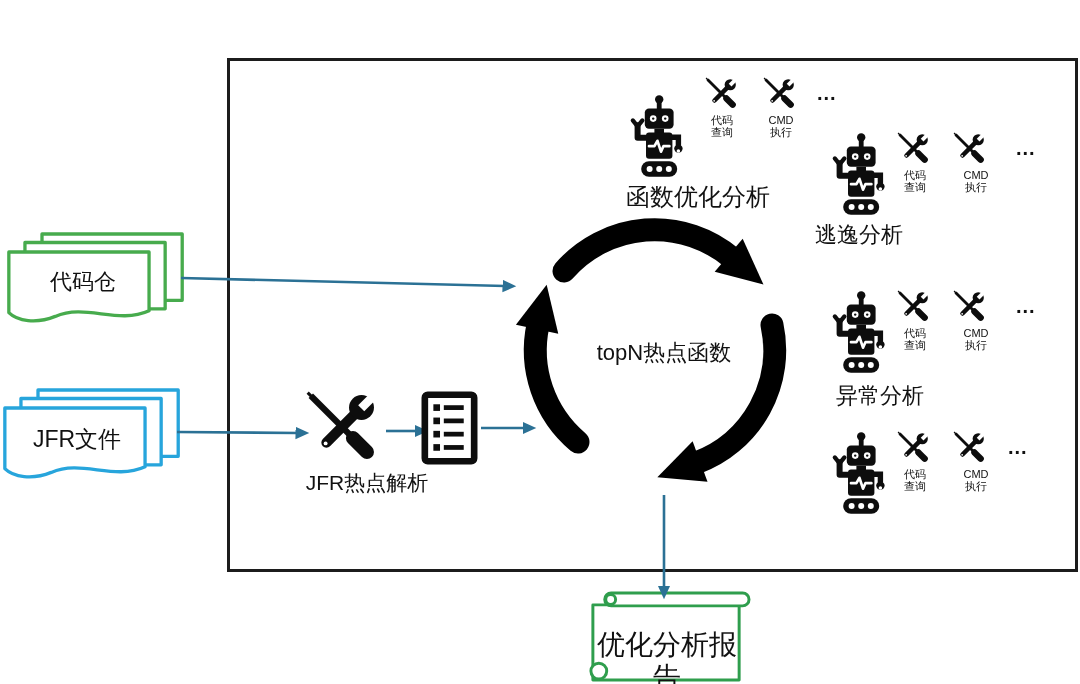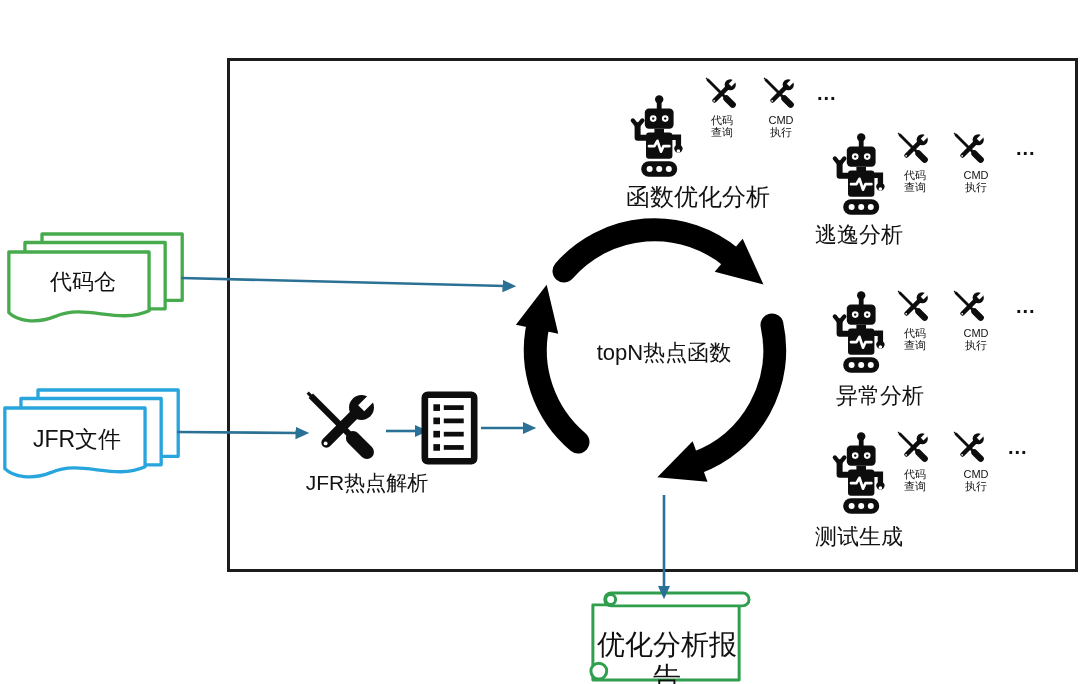--- a/index.html
+++ b/index.html
@@ -180,21 +180,20 @@
 执行</div>
   <div class="lbl dots" style="left:1016px;top:138px;width:30px;">...</div>
 
   <div class="lbl group-label" style="left:815px;top:383px;width:120px;margin-left:21px;">异常分析</div>
   <div class="lbl tool-label c" style="left:892px;top:327px;width:46px;">代码
 查询</div>
   <div class="lbl tool-label c" style="left:950px;top:327px;width:52px;">CMD
 执行</div>
   <div class="lbl dots" style="left:1016px;top:296px;width:30px;">...</div>
 
-  <div class="lbl group-label" style="left:815px;top:524px;width:120px;">测试生成</div>
   <div class="lbl tool-label c" style="left:892px;top:468px;width:46px;">代码
 查询</div>
   <div class="lbl tool-label c" style="left:950px;top:468px;width:52px;">CMD
 执行</div>
   <div class="lbl dots" style="left:1008px;top:437px;width:30px;">...</div>
 
   <div class="lbl c" style="left:595px;top:628px;width:144px;font-size:28px;">优化分析报告</div>
 
 </div>
 

